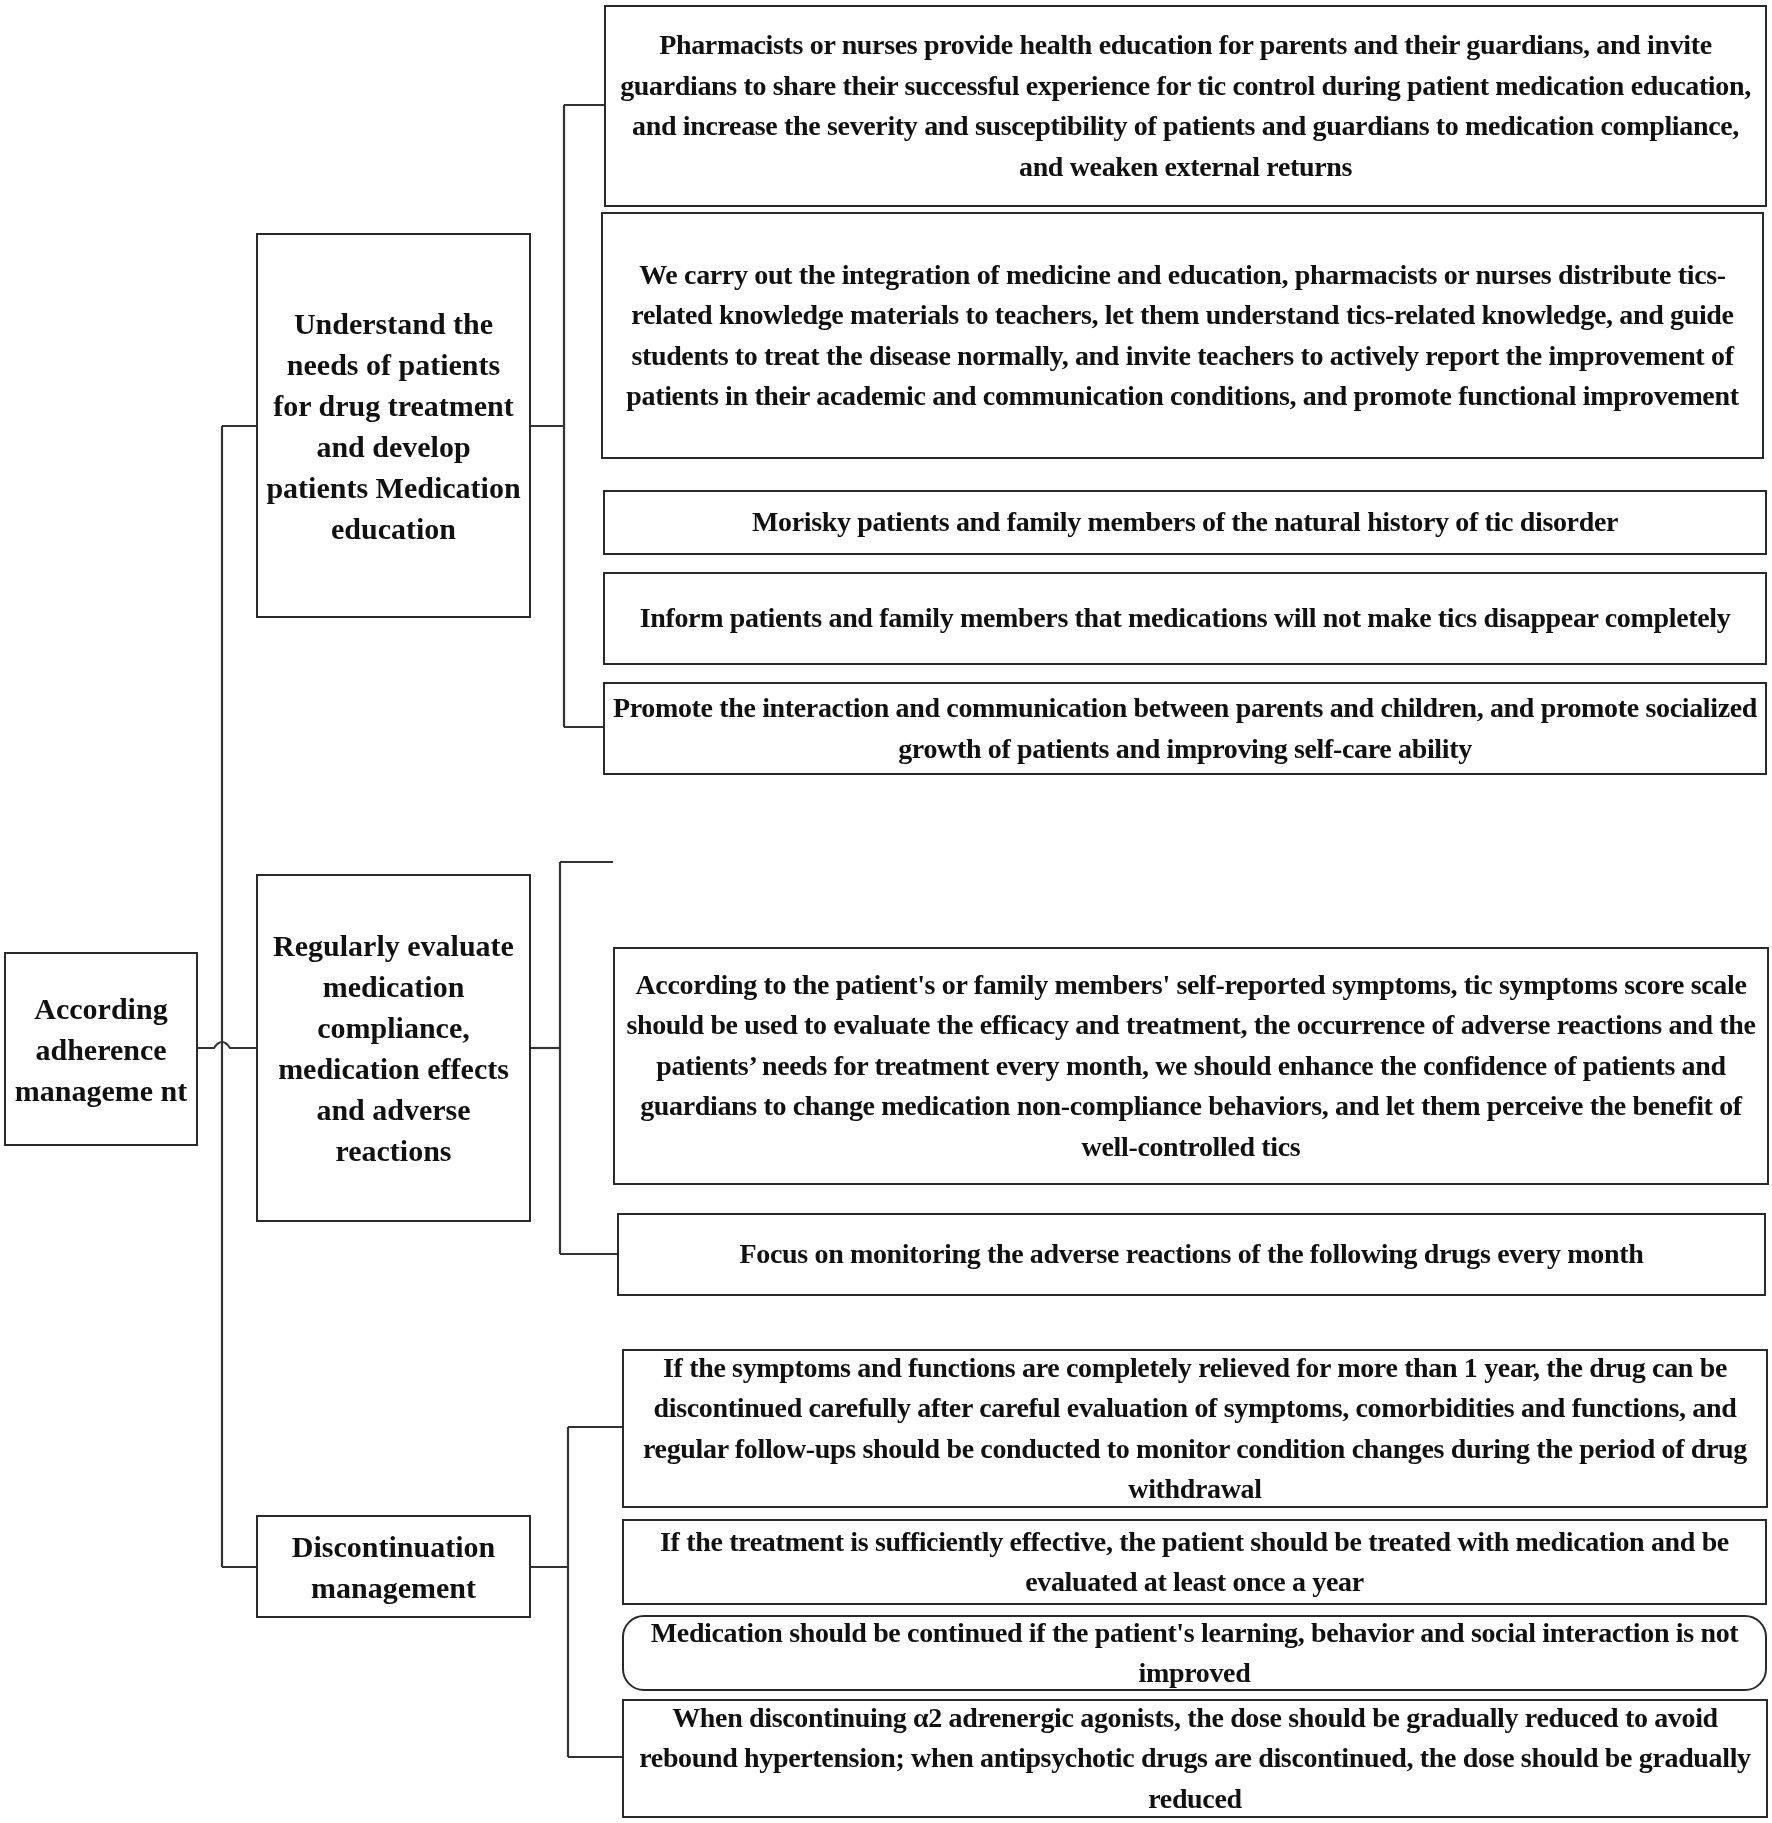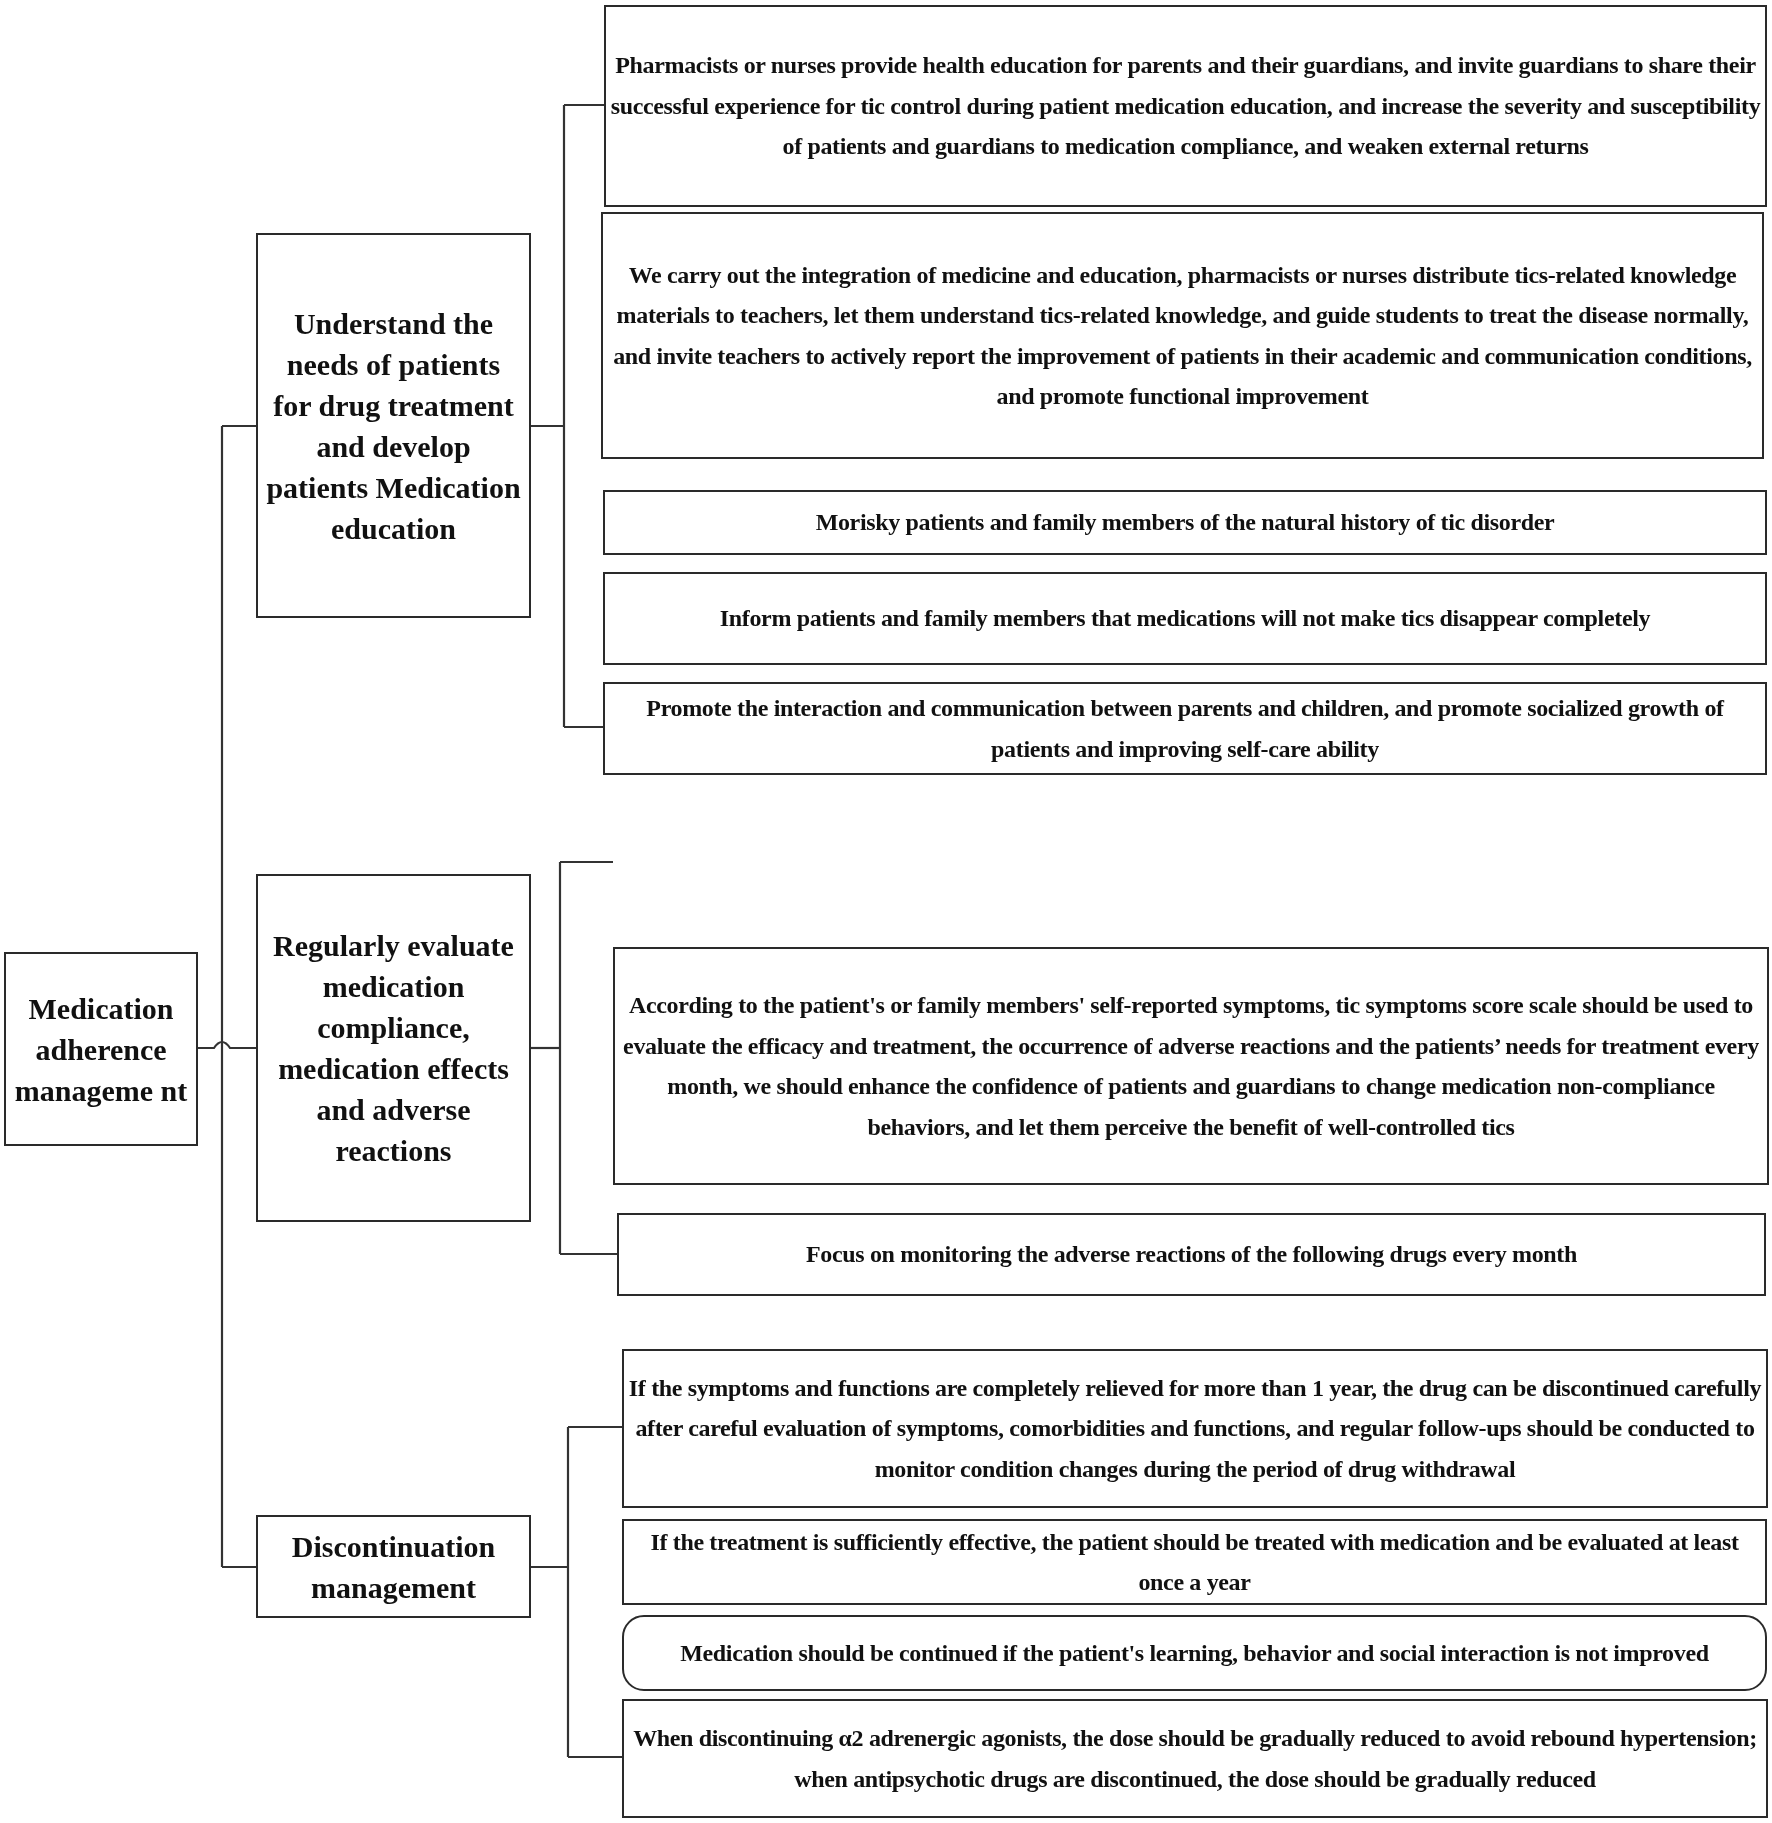--- a/index.html
+++ b/index.html
@@ -9,21 +9,21 @@
     .box {
       position: absolute; box-sizing: border-box;
       border: 2.5px solid #2a2a2a; background: #ffffff;
       display: flex; align-items: center; justify-content: center;
       text-align: center; color: #111111;
       font-family: "Liberation Serif", "DejaVu Serif", serif; font-weight: bold;
     }
     .box span { display: block; }
     .root { font-size: 30px; line-height: 41px; padding: 0 6px; }
     .mid { font-size: 30px; line-height: 41px; padding: 8px 8px; }
-    .leaf { font-size: 24px; line-height: 40.5px; padding: 0 2px; letter-spacing: -0.35px; }
+    .leaf { font-size: 28px; line-height: 40.5px; padding: 0 2px; letter-spacing: -0.35px; }
   </style>
 </head>
 <body>
 
 <div id="stage">
   <svg class="lines" xmlns="http://www.w3.org/2000/svg">
     <g stroke="#333333" stroke-width="2.2" fill="none">
 
       <path d="M222 426 V1567"></path>
       <path d="M222 426 H256"></path>
@@ -41,21 +41,21 @@
       <path d="M560 1254 H617"></path>
 
       <path d="M531 1567 H568"></path>
       <path d="M568 1427 V1757"></path>
       <path d="M568 1427 H622"></path>
       <path d="M568 1757 H622"></path>
     </g>
   </svg>
 
   <div class="box root" style="left:4px; top:952px; width:194px; height:194px;">
-    <span>Medication adherence manageme nt</span>
+    <span>According adherence manageme nt</span>
   </div>
 
   <div class="box mid" style="left:256px; top:233px; width:275px; height:385px;">
     <span>Understand the needs of patients for drug treatment and develop patients Medication education</span>
   </div>
   <div class="box mid" style="left:256px; top:874px; width:275px; height:348px;">
     <span>Regularly evaluate medication compliance, medication effects and adverse reactions</span>
   </div>
   <div class="box mid" style="left:256px; top:1515px; width:275px; height:103px;">
     <span>Discontinuation management</span>

